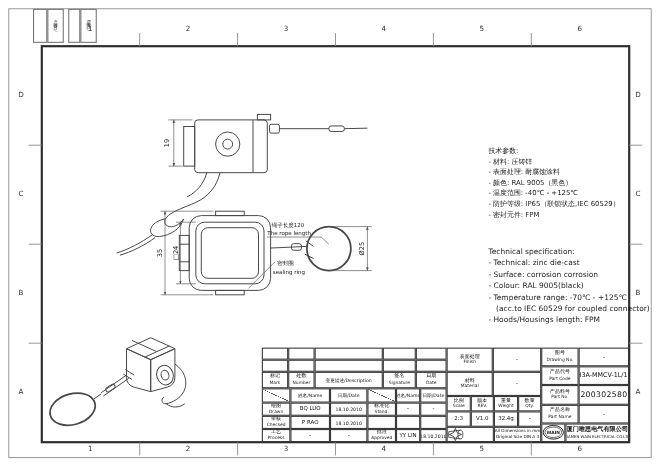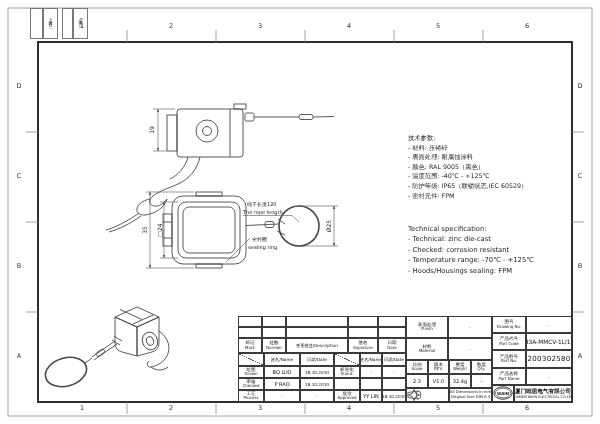--- a/index.html
+++ b/index.html
@@ -12,21 +12,21 @@
   .ln2{fill:none;stroke:#474747;stroke-width:1.6;}
   .dimln{fill:none;stroke:#555;stroke-width:0.6;}
   text{fill:#222;}
   .dim{font-size:6px;}
   .tinyt{font-size:5px;}
   .zl{position:absolute;width:10px;text-align:center;font-size:6.5px;color:#333;}
   .cbox{position:absolute;border:0.8px solid #777;box-sizing:border-box;
         display:flex;align-items:center;justify-content:center;overflow:hidden;}
   .vtext{writing-mode:vertical-rl;transform:rotate(180deg);font-size:4px;color:#444;
          white-space:nowrap;line-height:4px;}
-  .spec{position:absolute;font-size:6.3px;line-height:9.6px;white-space:nowrap;color:#1d1d1d;}
+  .spec{position:absolute;font-size:6.3px;line-height:9.6px;white-space:nowrap;color:#1d1d1d;margin-left:36px;}
   .spec.en{font-size:6.8px;line-height:10.4px;}
   .spec .indent{padding-left:7px;}
   .tb{position:absolute;border:0.7px solid #3a3a3a;box-sizing:border-box;
       display:flex;flex-direction:column;align-items:center;justify-content:center;
       text-align:center;color:#111;overflow:hidden;line-height:normal;}
   .tb .cn{font-size:4.6px;line-height:5.4px;white-space:nowrap;}
   .tb .en{font-size:4px;line-height:4.8px;white-space:nowrap;color:#222;}
   .tb.one{font-size:4.2px;white-space:nowrap;}
   .tb.val{font-size:5px;white-space:nowrap;}
   .tb.val.big{font-size:7px;letter-spacing:0.3px;}
@@ -191,23 +191,25 @@
     <div>- 材料: 压铸锌</div>
     <div>- 表面处理: 耐腐蚀涂料</div>
     <div>- 颜色: RAL 9005（黑色）</div>
     <div>- 温度范围: -40℃ - +125℃</div>
     <div>- 防护等级: IP65（联锁状态,IEC 60529）</div>
     <div>- 密封元件: FPM</div>
   </div>
   <div class="spec en" style="left:408px;top:224px">
     <div>Technical specification:</div>
     <div>- Technical: zinc die-cast</div>
-    <div>- Checked: corrosion resistant</div>
+    <div>- Surface: corrosion corrosion</div>
+    <div>- Colour: RAL 9005(black)</div>
     <div>- Temperature range: -70℃ - +125℃</div>
-    <div>- Hoods/Housings sealing: FPM</div>
+    <div class="indent">(acc.to IEC 60529 for coupled connector)</div>
+    <div>- Hoods/Housings length: FPM</div>
   </div>
 
   <div>
 
     <div class="tb" style="left:238px;top:316px;width:24px;height:11px"></div>
     <div class="tb" style="left:262px;top:316px;width:24px;height:11px"></div>
     <div class="tb" style="left:286px;top:316px;width:62px;height:11px"></div>
     <div class="tb" style="left:348px;top:316px;width:30px;height:11px"></div>
     <div class="tb" style="left:378px;top:316px;width:28px;height:11px"></div>
     <div class="tb" style="left:238px;top:327px;width:24px;height:11px"></div>

